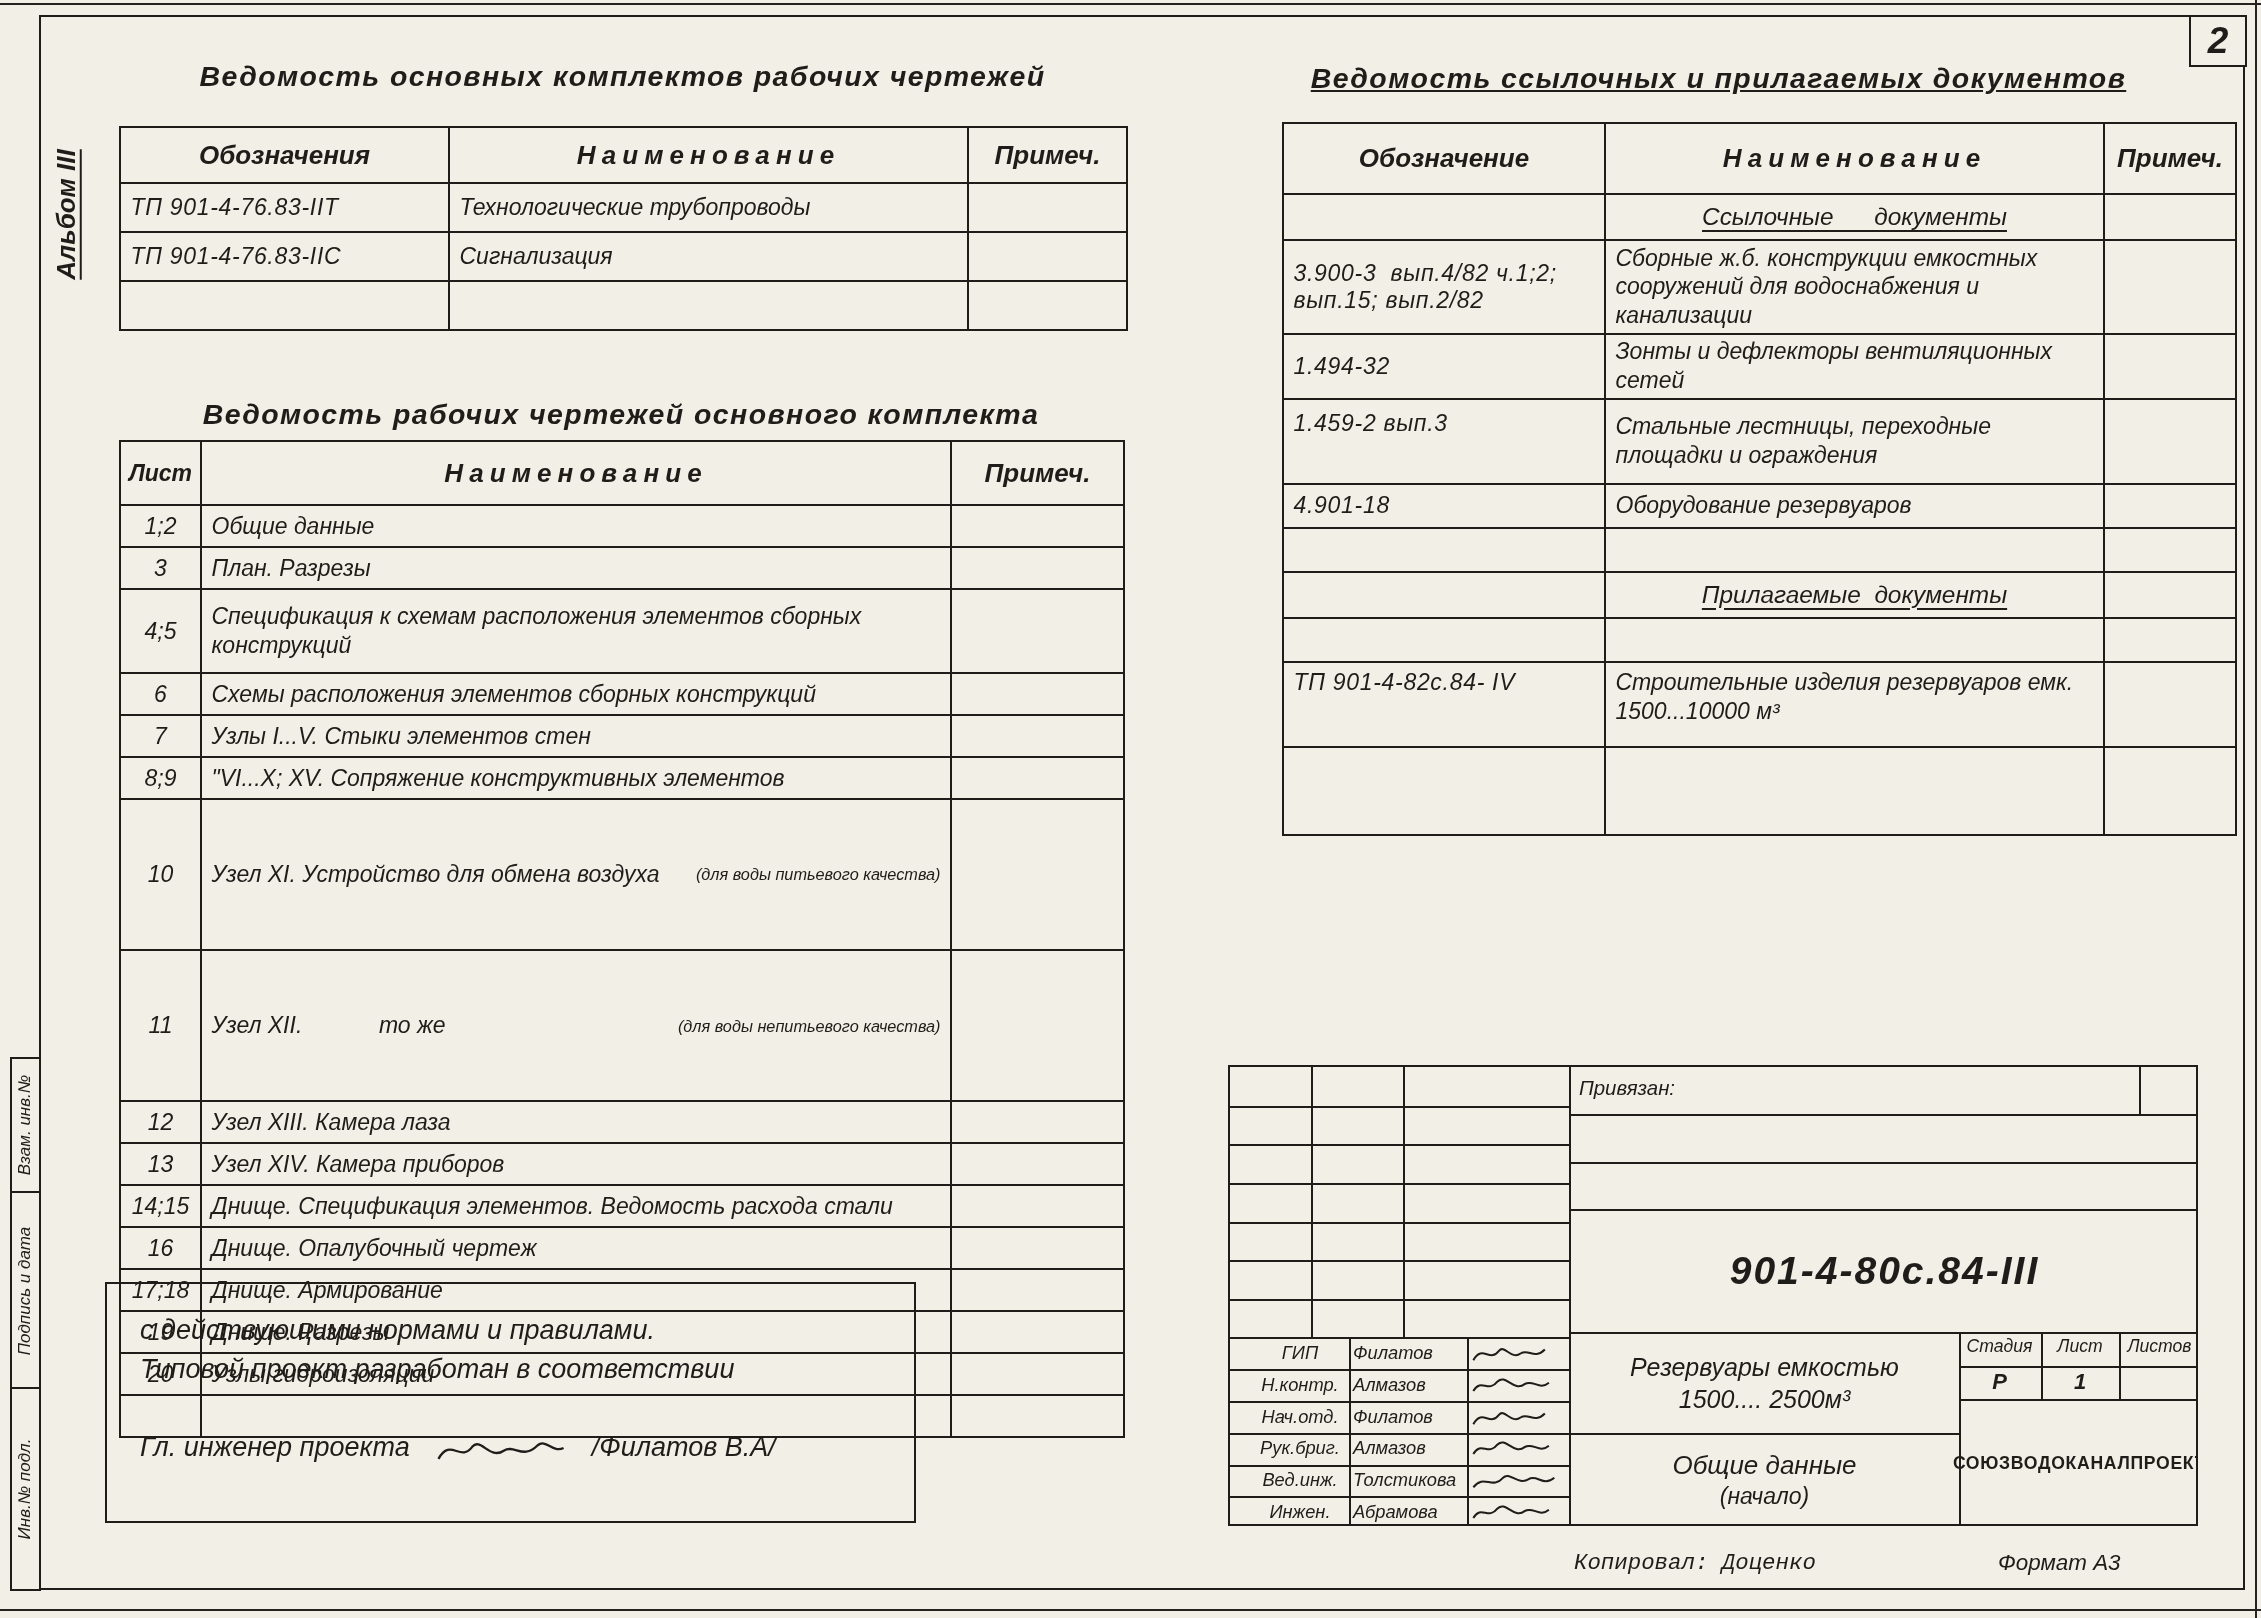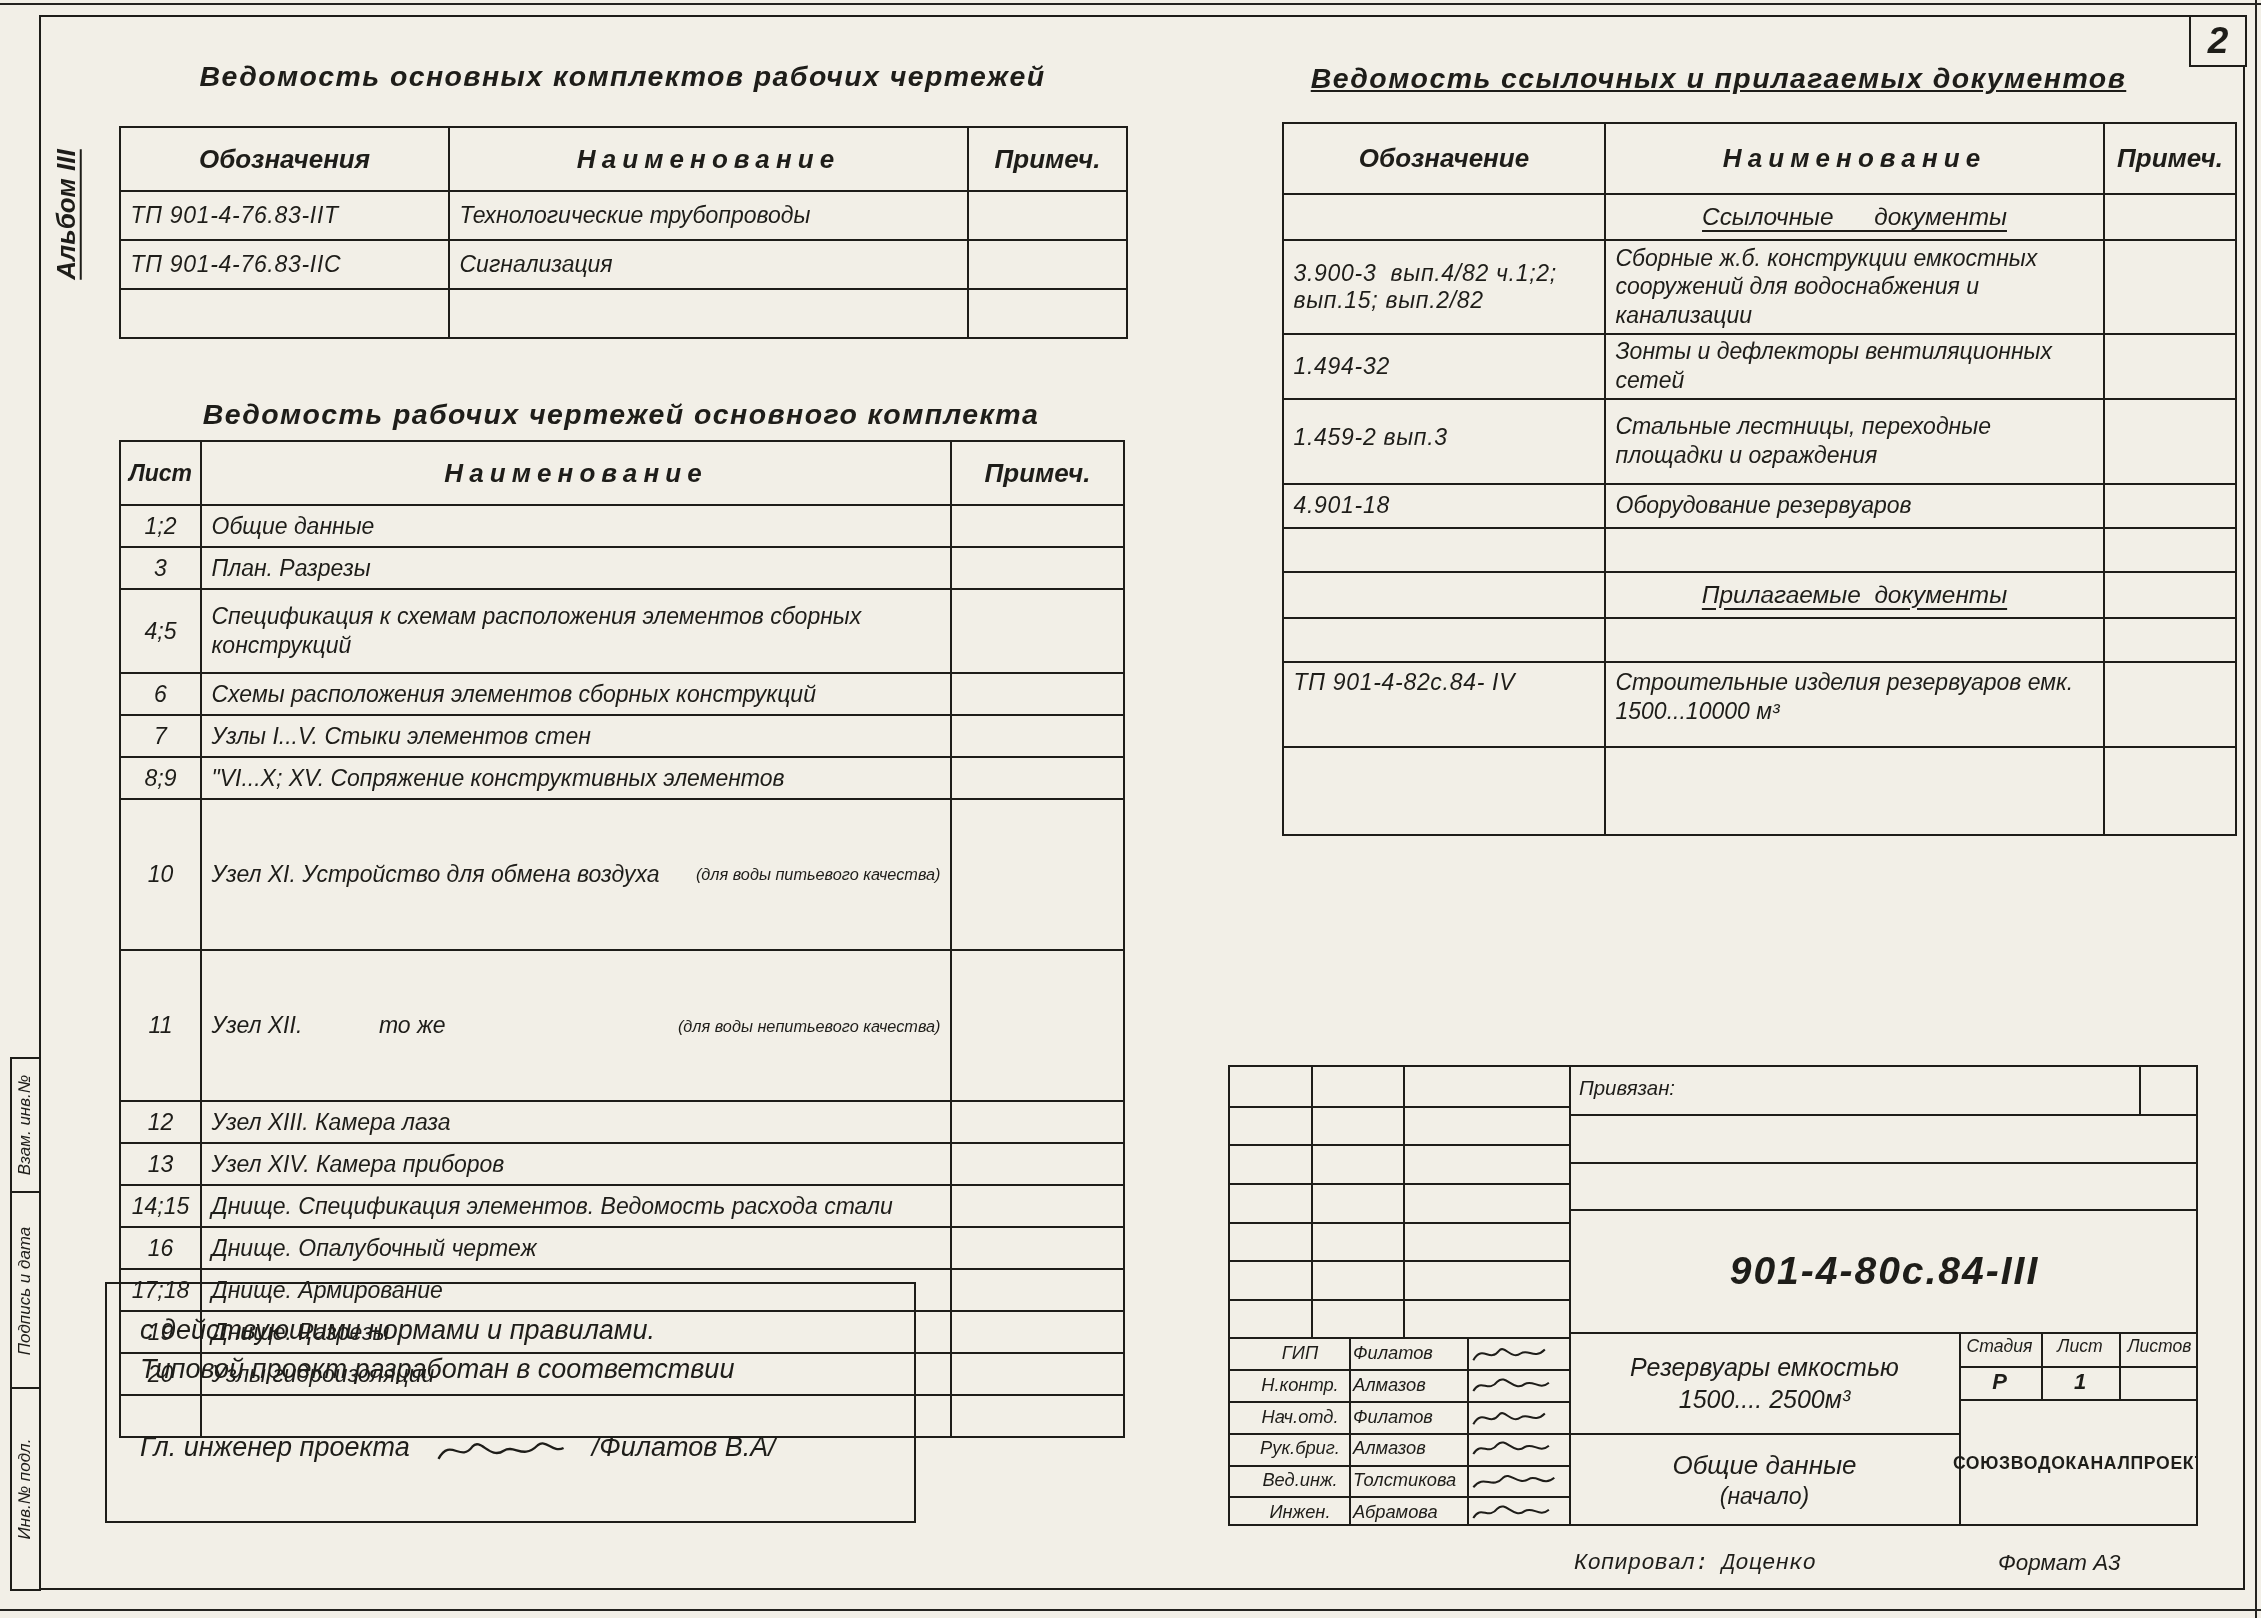--- a/index.html
+++ b/index.html
@@ -91,21 +91,21 @@
   </div>
 
   <div class="title t1">Ведомость основных комплектов рабочих чертежей</div>
   <table class="tbl tbl1">
     <colgroup>
         <col style="width:329px">
         <col style="width:519px">
         <col style="width:159px">
       </colgroup>
     <tbody>
-        <tr class="hdr" style="height:64px">
+        <tr class="hdr" style="height:56px">
       <td>Обозначения</td>
       <td class="sp">Наименование</td>
       <td>Примеч.</td>
     </tr>
     <tr style="height:49px">
       <td class="code">ТП 901-4-76.83-IIТ</td>
       <td class="nm">Технологические трубопроводы</td>
       <td></td>
     </tr>
     <tr style="height:49px">
@@ -261,21 +261,21 @@
       <td class="code">3.900-3  вып.4/82 ч.1;2; вып.15; вып.2/82</td>
       <td class="nm">Сборные ж.б. конструкции емкостных сооружений для водоснабжения и канализации</td>
       <td></td>
     </tr>
     <tr style="height:44px">
       <td class="code">1.494-32</td>
       <td class="nm">Зонты и дефлекторы вентиляционных сетей</td>
       <td></td>
     </tr>
     <tr style="height:85px">
-      <td class="code" style="vertical-align:top;padding-top:24px">1.459-2 вып.3</td>
+      <td class="code" style="vertical-align:top;padding-top:10px">1.459-2 вып.3</td>
       <td class="nm">Стальные лестницы, переходные площадки и ограждения</td>
       <td></td>
     </tr>
     <tr style="height:44px">
       <td class="code">4.901-18</td>
       <td class="nm">Оборудование резервуаров</td>
       <td></td>
     </tr>
     <tr style="height:44px">
       <td></td>

